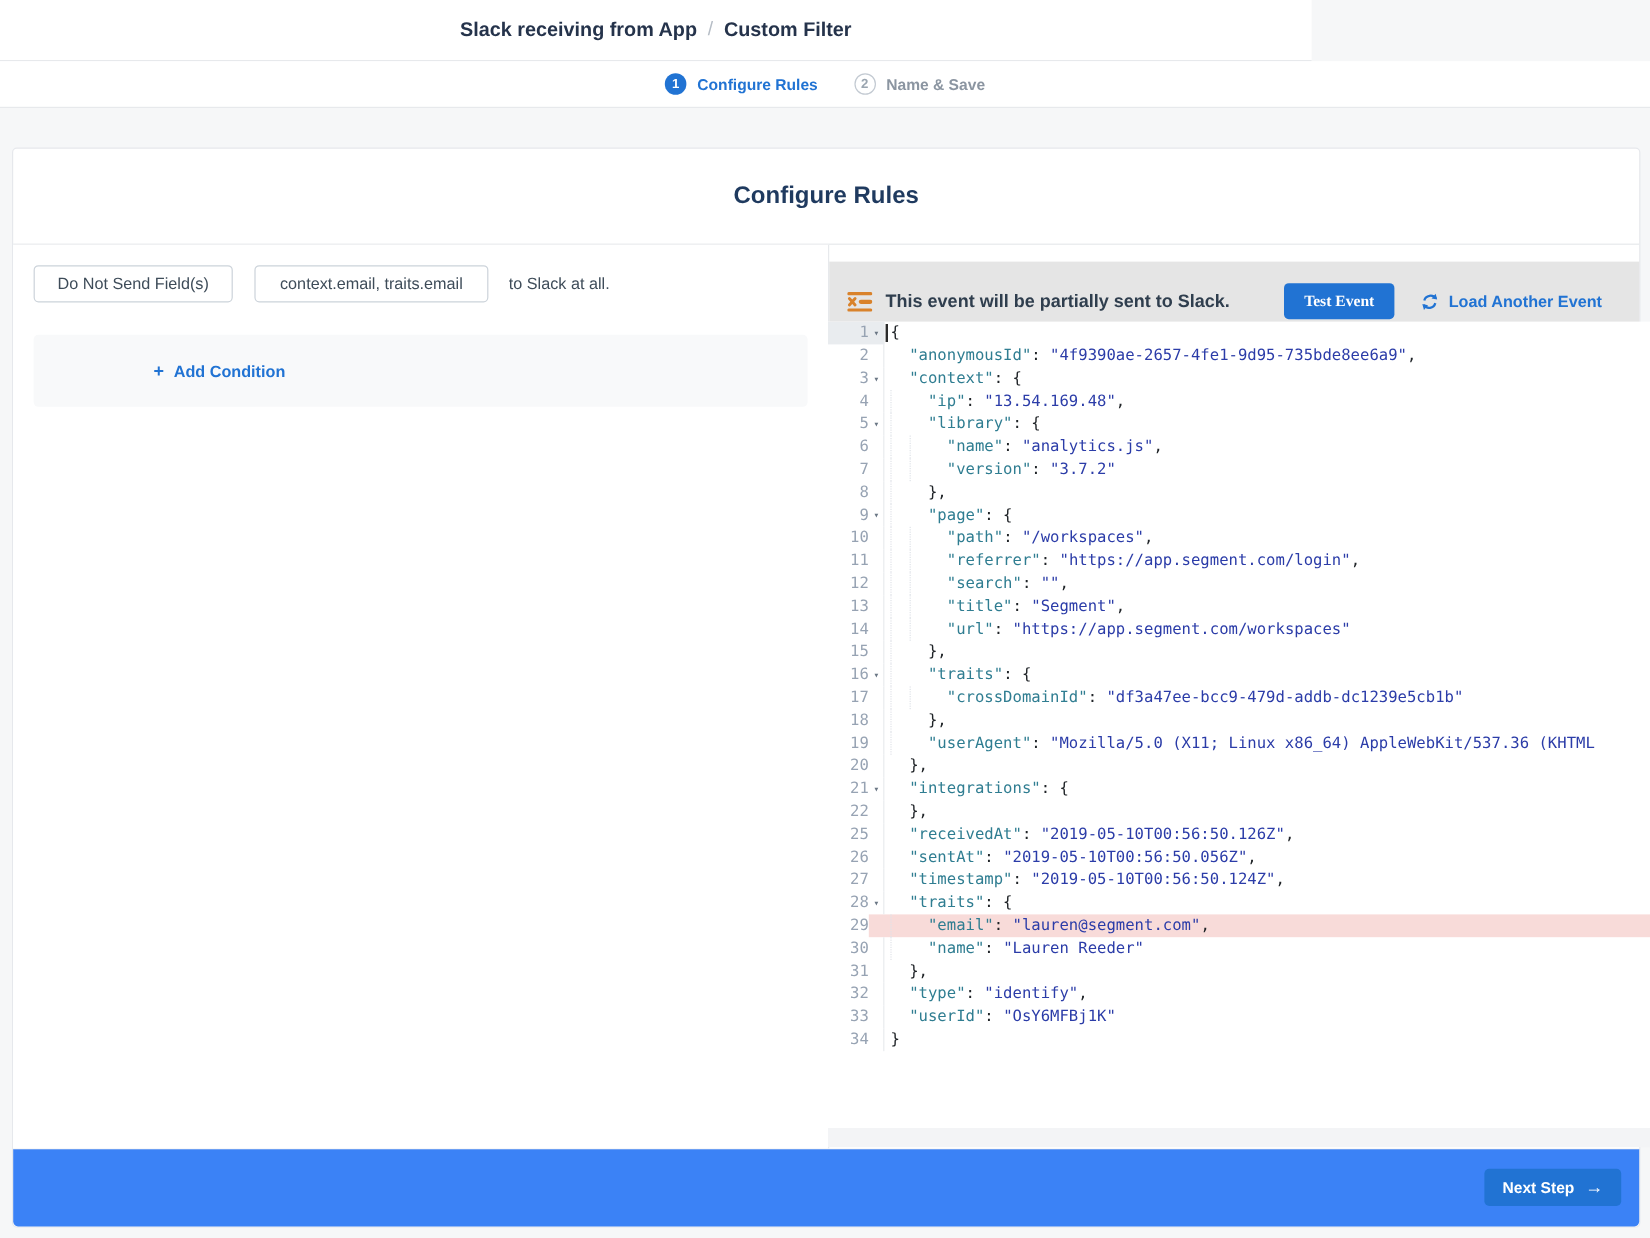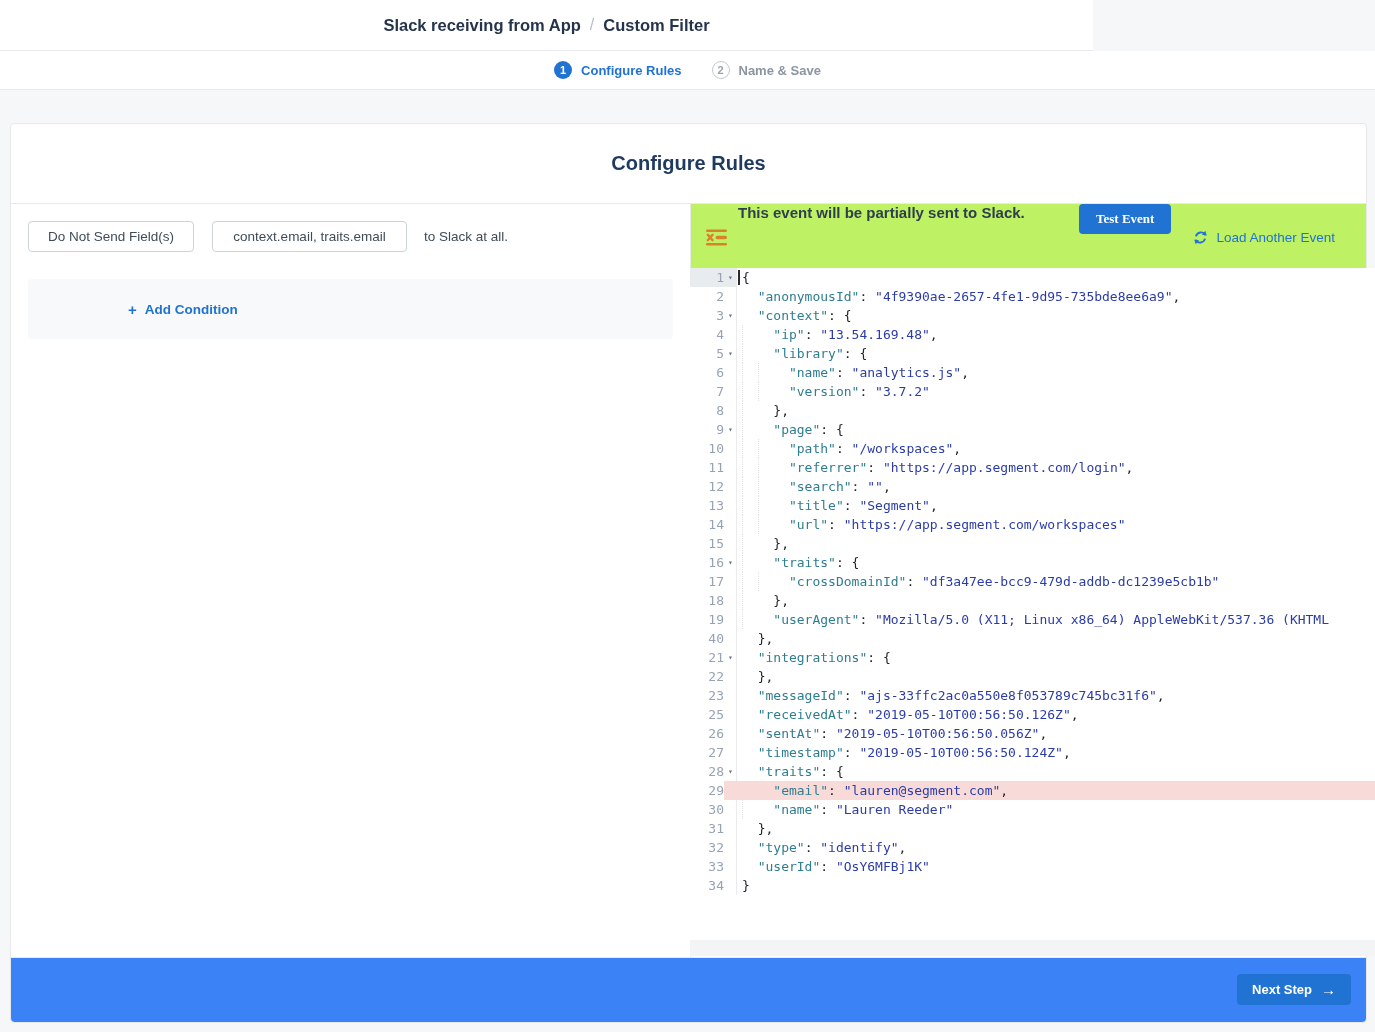--- a/index.html
+++ b/index.html
@@ -43,31 +43,31 @@
     font-size:13.5px;color:#3e4c59;box-sizing:border-box;cursor:pointer;
   }
   .pill.action{width:166px;}
   .pill.fields{width:195px;margin-left:18px;}
   .cond-suffix{margin-left:17px;font-size:13.5px;color:#3e4c59;}
   .add-box{margin:27px 17px 0 17px;height:60px;background:#f8f9fa;border-radius:4px;display:flex;align-items:center;}
   .add-link{margin-left:100px;display:flex;align-items:center;gap:8px;color:#2173d3;font-size:13.5px;font-weight:700;cursor:pointer;}
   .add-link .plus{font-size:15px;font-weight:700;line-height:1;}
   
   .right-head{
-    position:absolute;left:680px;top:80px;right:0;height:66px;background:#bef264;
-    display:flex;padding:0 31px 0 15px;box-sizing:border-box;
+    position:absolute;left:680px;top:94px;right:0;height:66px;background:#e5e5e5;
+    display:flex;align-items:center;padding:0 31px 0 15px;box-sizing:border-box;
   }
   .evt-icon{flex:none;margin-right:11px;display:flex;align-items:center;}
   .evt-msg{font-size:15px;font-weight:700;color:#2f3e4e;}
   .spacer{flex:1;}
   .btn-test{
     height:30px;padding:0 17px;background:#2173d3;border:none;border-radius:4px;color:#fff;
     font-size:13px;font-weight:600;font-family:Liberation Serif, serif;display:flex;align-items:center;cursor:pointer;
   }
-  .load-link{margin-left:22px;display:flex;align-items:center;gap:8px;color:#2173d3;font-size:13.5px;font-weight:400;cursor:pointer;}
+  .load-link{margin-left:22px;display:flex;align-items:center;gap:8px;color:#2173d3;font-size:13.5px;font-weight:700;cursor:pointer;}
   
   .editor{
     position:absolute;left:690px;top:268px;width:685px;height:672px;background:#fff;overflow:hidden;
     font-family:"DejaVu Sans Mono", monospace;font-size:13px;line-height:19px;
   }
   .row{display:flex;height:19px;position:relative;}
   .ln{
     flex:none;width:47px;text-align:right;padding-right:12px;box-sizing:border-box;
     color:#97a3b3;font-size:13px;border-right:1px solid #e9ebee;position:relative;z-index:2;background:transparent;
   }
@@ -251,35 +251,31 @@
       </div>
       <div class="row">
         <span class="ln">18</span>
         <span class="code"><span class="ind g"></span><span class="ind"></span><span class="tk p">},</span></span>
       </div>
       <div class="row">
         <span class="ln">19</span>
         <span class="code"><span class="ind g"></span><span class="ind"></span><span class="tk k">"userAgent"</span><span class="tk p">: </span><span class="tk v">"Mozilla/5.0 (X11; Linux x86_64) AppleWebKit/537.36 (KHTML</span></span>
       </div>
       <div class="row">
-        <span class="ln">40</span>
+        <span class="ln">20</span>
         <span class="code"><span class="ind"></span><span class="tk p">},</span></span>
       </div>
       <div class="row">
         <span class="ln">21</span>
         <span class="fold">▾</span>
         <span class="code"><span class="ind"></span><span class="tk k">"integrations"</span><span class="tk p">: {</span></span>
       </div>
       <div class="row">
         <span class="ln">22</span>
         <span class="code"><span class="ind"></span><span class="tk p">},</span></span>
-      </div>
-      <div class="row">
-        <span class="ln">23</span>
-        <span class="code"><span class="ind"></span><span class="tk k">"messageId"</span><span class="tk p">: </span><span class="tk v">"ajs-33ffc2ac0a550e8f053789c745bc31f6"</span><span class="tk p">,</span></span>
       </div>
       <div class="row">
         <span class="ln">25</span>
         <span class="code"><span class="ind"></span><span class="tk k">"receivedAt"</span><span class="tk p">: </span><span class="tk v">"2019-05-10T00:56:50.126Z"</span><span class="tk p">,</span></span>
       </div>
       <div class="row">
         <span class="ln">26</span>
         <span class="code"><span class="ind"></span><span class="tk k">"sentAt"</span><span class="tk p">: </span><span class="tk v">"2019-05-10T00:56:50.056Z"</span><span class="tk p">,</span></span>
       </div>
       <div class="row">

